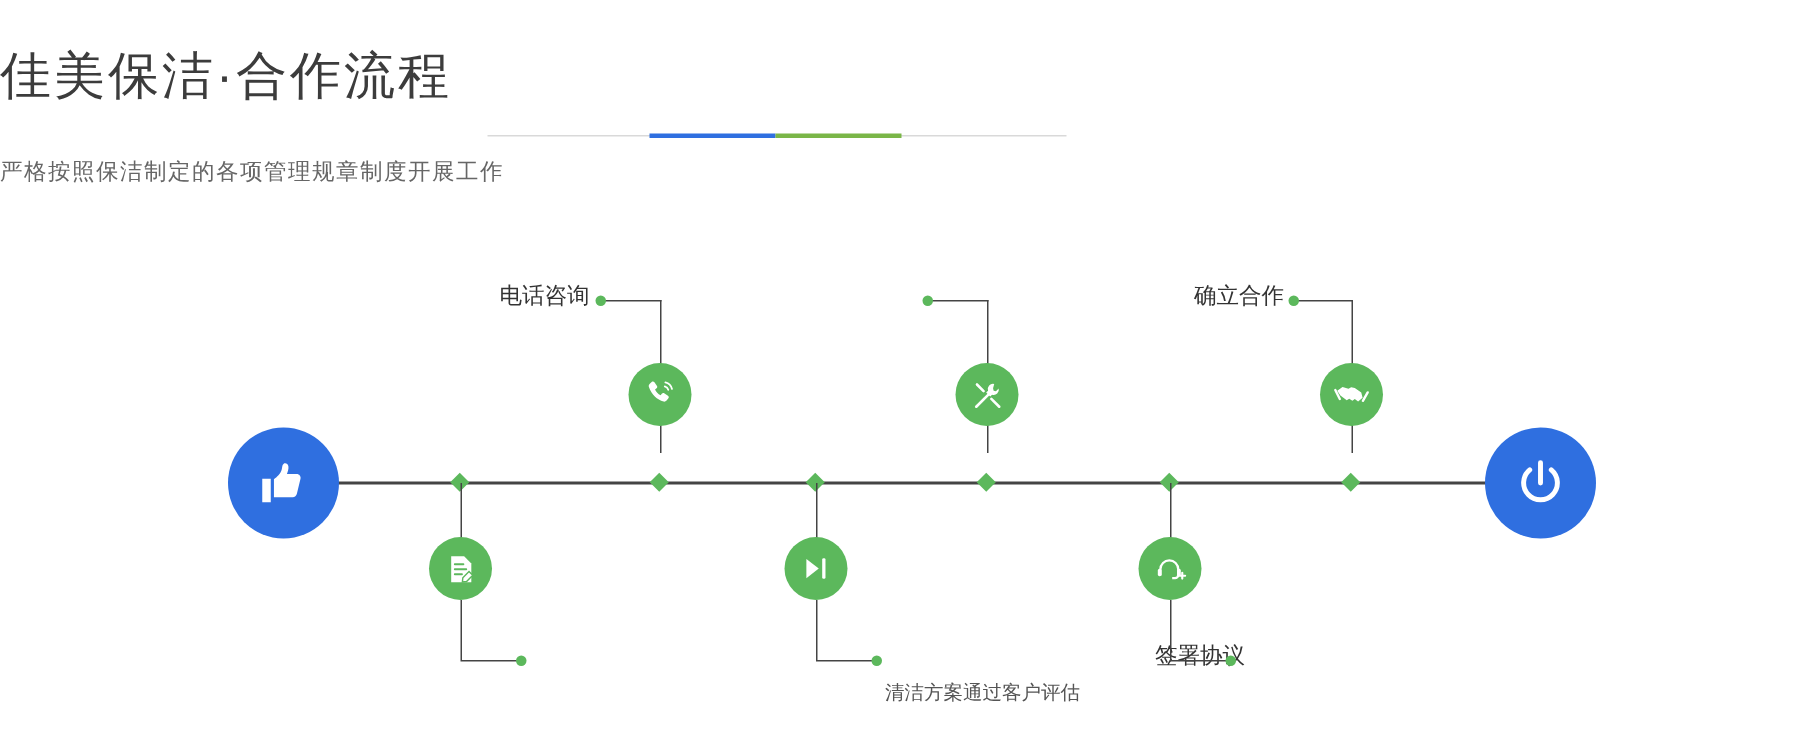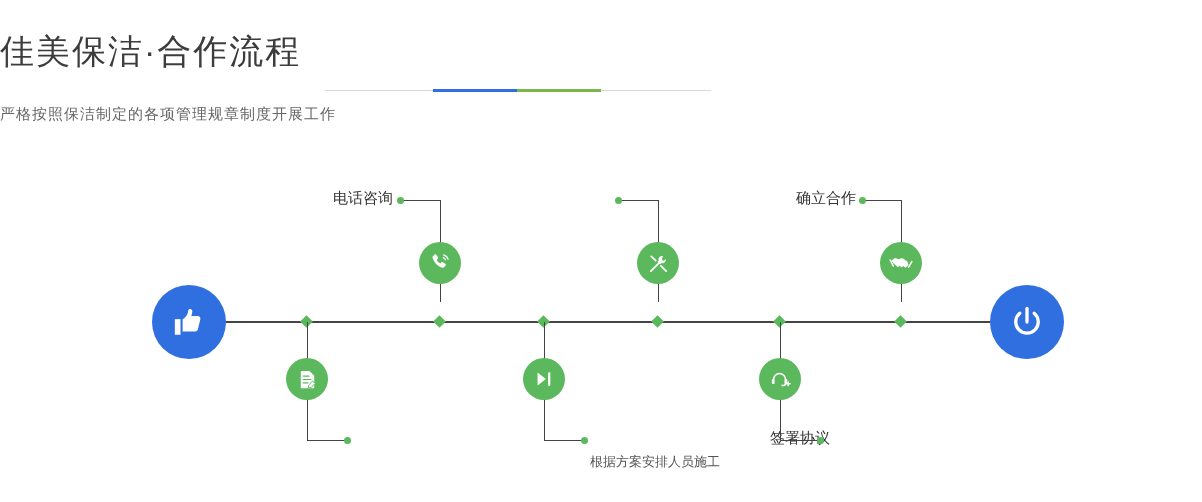--- a/index.html
+++ b/index.html
@@ -256,21 +256,21 @@
   <div class="bubble" style="left:523px; top:358px;">
     <span>
       <svg width="22" height="22" viewBox="0 0 24 24" fill="#ffffff">
         <path d="M5 5l9 7-9 7z"></path>
         <rect x="16.5" y="4.5" width="2.4" height="15" rx="1"></rect>
       </svg>
     </span>
   </div>
   <div class="label left-align" style="left:590px; top:428px; width:240px;">
     <div class="lb-title">签署协议</div>
-    <div class="lb-desc">根据方案安排人员施工</div>
+    <div class="lb-desc">清洁方案通过客户评估</div>
   </div>
 
   <div class="conn v" style="left:901px; top:240px; height:62px;"></div>
   <div class="conn h" style="left:862px; top:200px; width:40px;"></div>
   <div class="conn v" style="left:901px; top:200px; height:40px;"></div>
   <div class="tdot" style="left:859px; top:197px;"></div>
   <div class="bubble" style="left:880px; top:242px;">
     <span>
       <svg width="24" height="24" viewBox="0 0 24 24" fill="#ffffff">
         <path d="M2.5 9.5L6 7l4 1.2 1.8-1 2.4.4 4.3 3.1.9 3.4-3 2.6-2.2-1.7-1.6 1.2-2.1-1.3-1.7 1-4.2-3.3z"></path>

